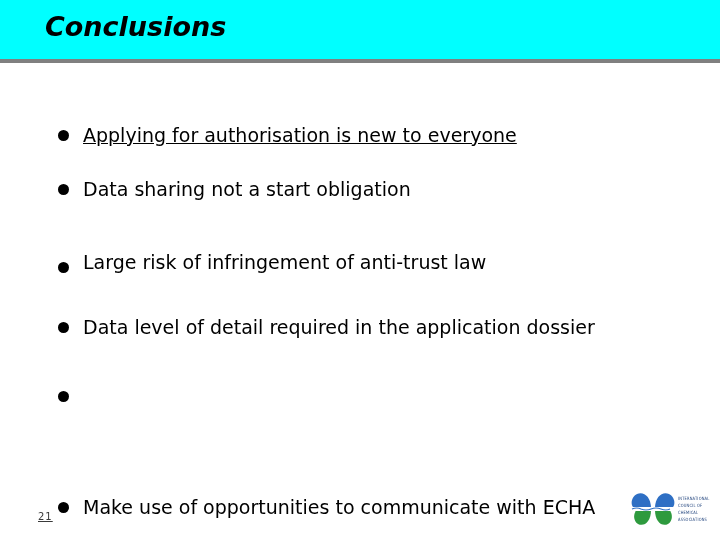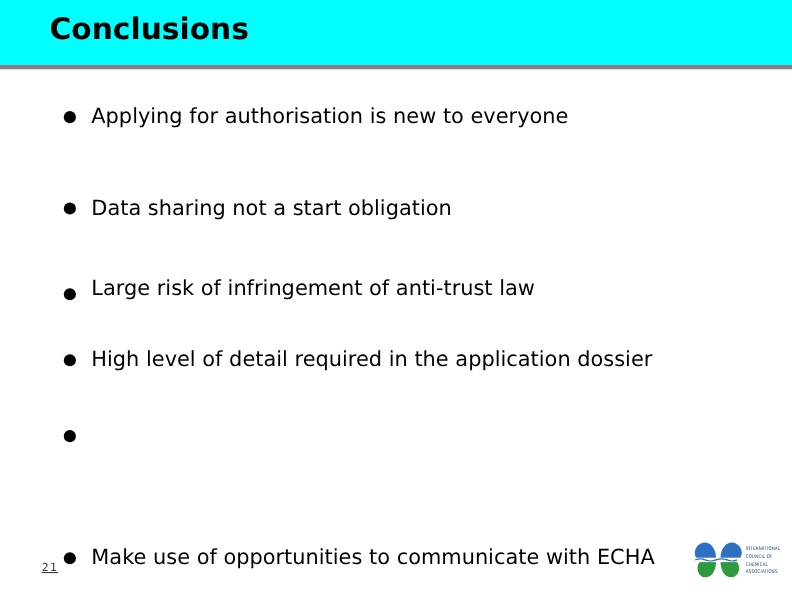--- a/index.html
+++ b/index.html
@@ -30,20 +30,21 @@
     height: 59px;
     background: #00ffff;
   }
   .title-text {
     position: absolute;
     left: 45px;
     top: 11px;
     font-family: "DejaVu Sans", sans-serif;
     font-size: 27px;
     font-weight: bold;
+    font-style: italic;
     color: #000000;
     letter-spacing: 0px;
     white-space: nowrap;
   }
   .title-rule {
     position: absolute;
     left: 0;
     top: 59px;
     width: 720px;
     height: 4px;
@@ -145,38 +146,38 @@
 
 <div class="slide">
 
   <div class="title-band">
     <div class="title-text">Conclusions</div>
   </div>
   <div class="title-rule"></div>
 
   <div class="bullets">
 
-    <div class="bullet-row" style="top: 28px;">
+    <div class="bullet-row" style="top: 57px; text-decoration: underline;">
       <span class="bullet-marker"></span>
       <span class="bullet-label">Applying for authorisation is new to everyone</span>
     </div>
 
     <div class="bullet-row" style="top: 111px;">
       <span class="bullet-marker"></span>
       <span class="bullet-label">Data sharing not a start obligation</span>
     </div>
 
     <div class="bullet-row" style="top: 180px; align-items: flex-end;">
       <span class="bullet-marker"></span>
       <span class="bullet-label">Large risk of infringement of anti-trust law</span>
     </div>
 
     <div class="bullet-row" style="top: 249px;">
       <span class="bullet-marker"></span>
-      <span class="bullet-label">High level of detail required in the application dossier</span>
+      <span class="bullet-label">Data level of detail required in the application dossier</span>
     </div>
 
     <div class="bullet-row" style="top: 318px;">
       <span class="bullet-marker"></span>
     </div>
 
     <div class="bullet-row" style="top: 387px; margin-top: 42px;">
       <span class="bullet-marker"></span>
       <span class="bullet-label">Make use of opportunities to communicate with ECHA</span>
     </div>

